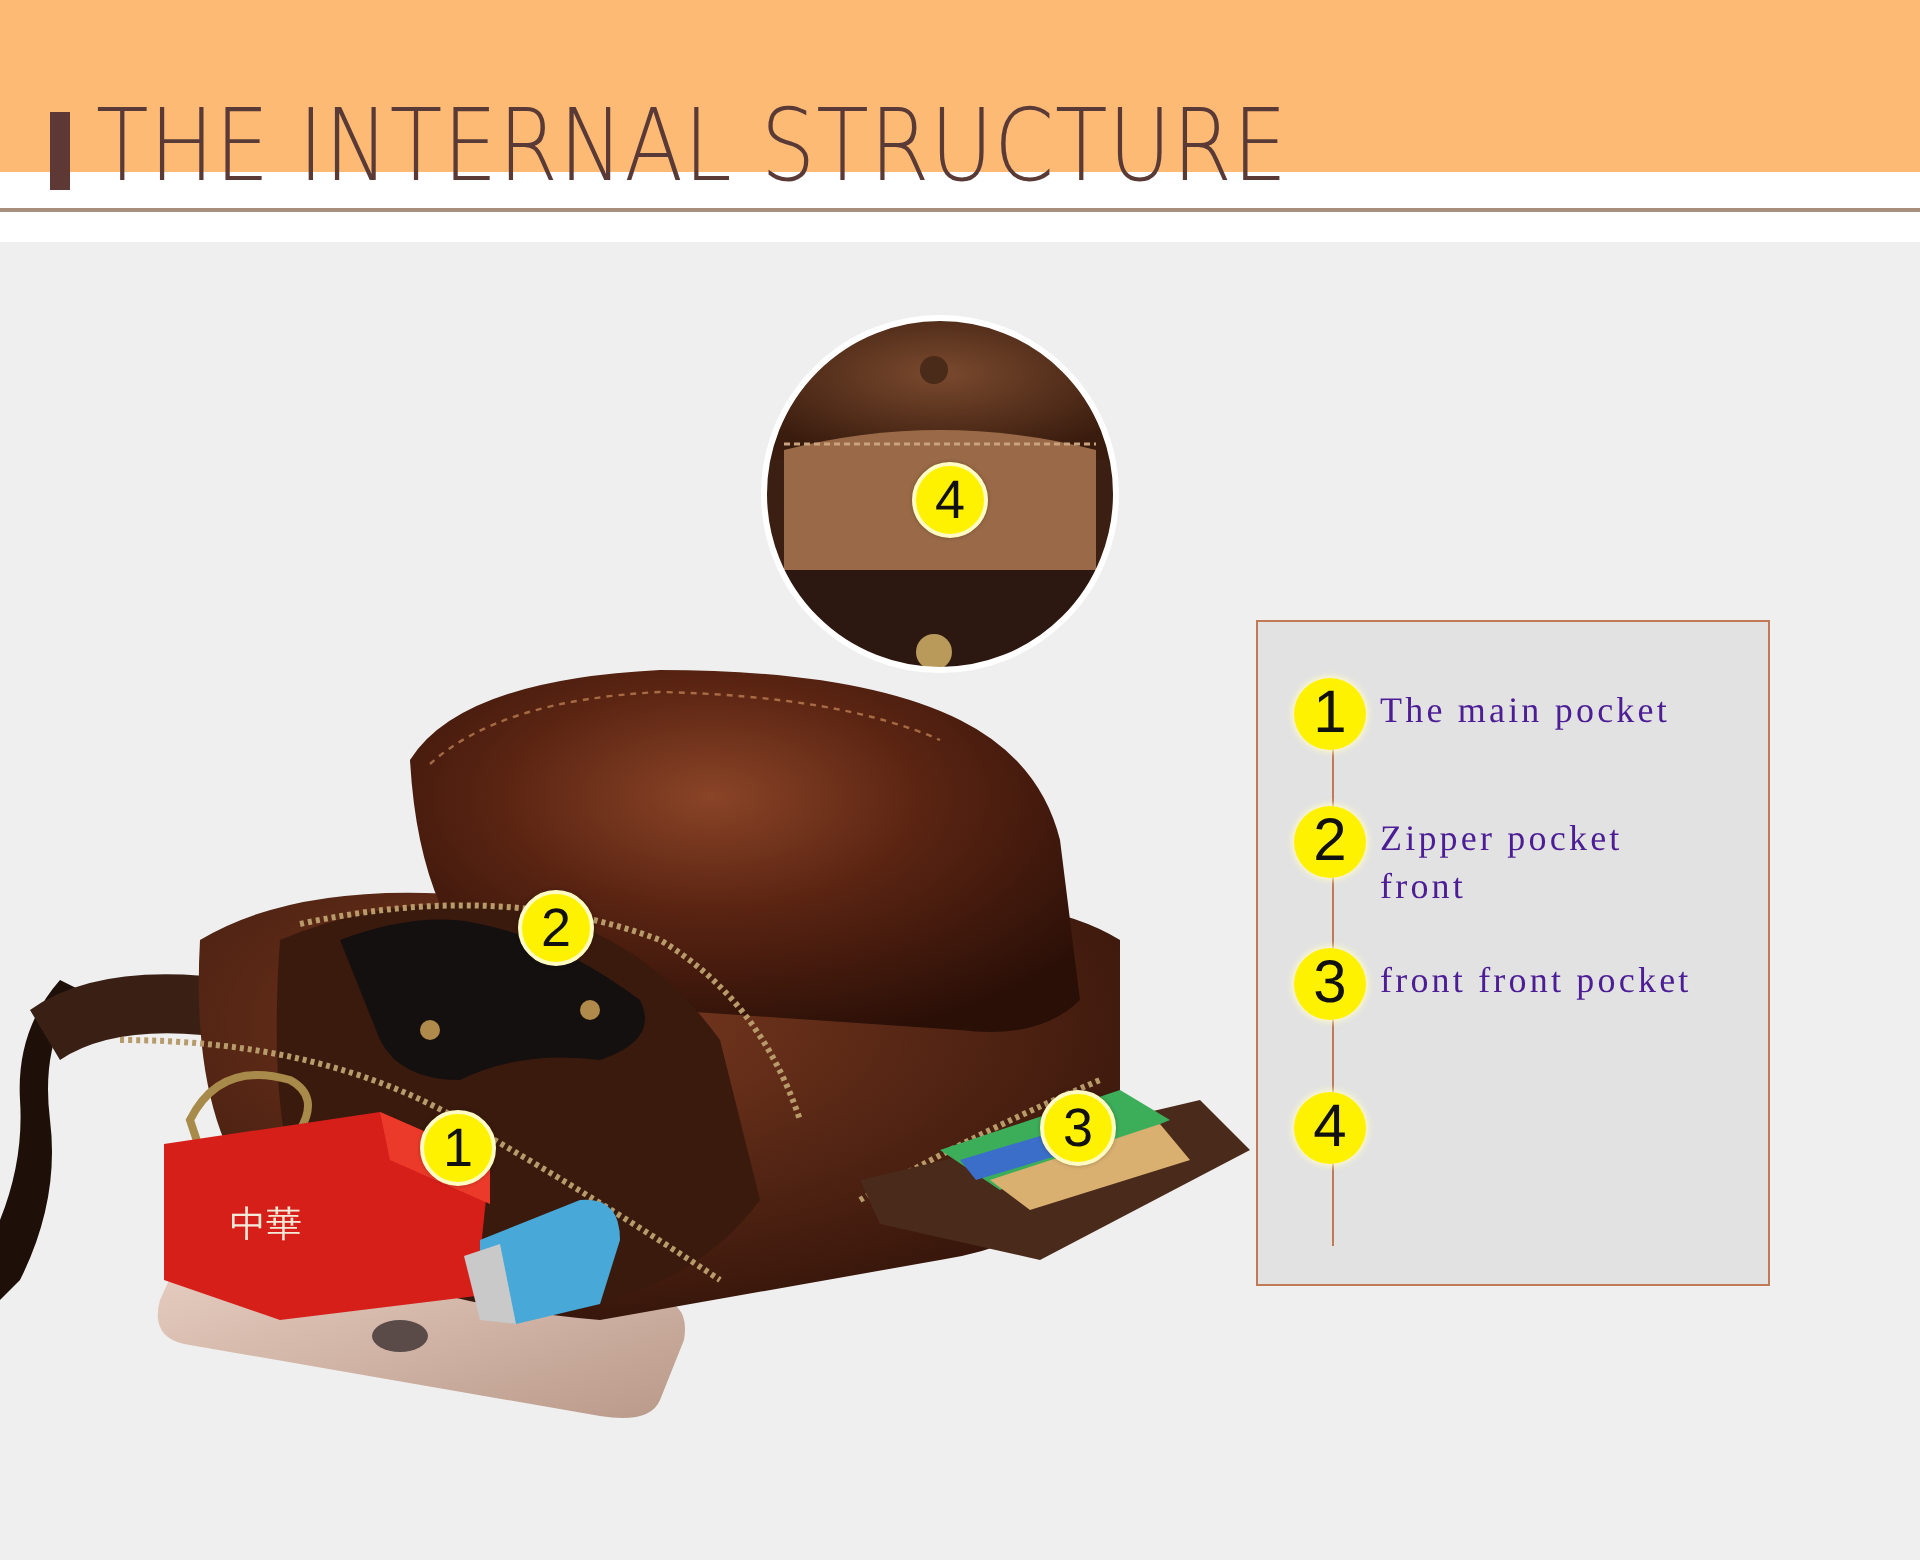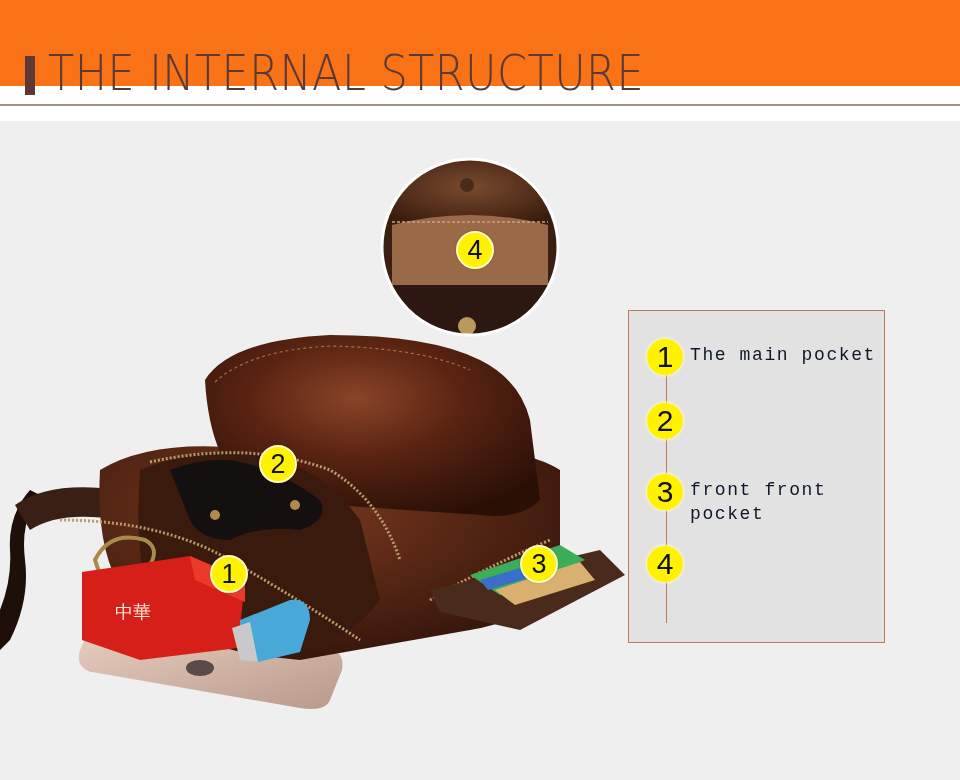--- a/index.html
+++ b/index.html
@@ -3,21 +3,21 @@
   <meta charset="utf-8">
   <style>
     html, body { margin: 0; padding: 0; }
     body {
       width: 960px; height: 780px; overflow: hidden; position: relative;
       background: #ffffff;
       font-family: "Liberation Sans", "DejaVu Sans", sans-serif;
     }
     .header {
       position: absolute; left: 0; top: 0; width: 960px; height: 86px;
-      background: #f97316;
+      background: #fdba74;
     }
     .title-bar-mark {
       position: absolute; left: 25px; top: 56px; width: 10px; height: 39px;
       background: #5e3835;
     }
     .title {
       position: absolute; left: 48px; top: 44px;
       font-family: "DejaVu Sans", sans-serif; font-weight: 200;
       font-size: 50px; line-height: 58px; letter-spacing: 0.5px;
       color: #5a3a36; transform: scaleX(0.86); transform-origin: left center;
@@ -55,22 +55,22 @@
       position: absolute; left: 18px; display: flex; align-items: flex-start;
     }
     .legend-num {
       width: 36px; height: 36px; border-radius: 50%;
       background: #fff200; box-shadow: 0 0 3px 1px #fffbc9;
       color: #111; font-size: 30px; line-height: 36px; text-align: center;
       font-family: "Liberation Sans", sans-serif; flex: 0 0 36px; position: relative; z-index: 2;
     }
     .legend-text {
       margin-left: 7px; padding-top: 4px;
-      font-family: Liberation Mono, monospace; font-size: 18px; line-height: 24px;
-      letter-spacing: 1.6px; color: #0f172a; width: 190px;
+      font-family: Liberation Serif, serif; font-size: 18px; line-height: 24px;
+      letter-spacing: 1.6px; color: #4c1d95; width: 190px;
     }
   </style>
 </head>
 <body>
 
 <div class="header">
   <div class="title-bar-mark"></div>
   <div class="title">THE INTERNAL STRUCTURE</div>
   <div class="rule"></div>
 </div>
@@ -156,20 +156,21 @@
 <div class="legend">
   <div class="legend-line"></div>
 
   <div class="legend-item" style="top:28px;">
     <div class="legend-num">1</div>
     <div class="legend-text">The main pocket</div>
   </div>
 
   <div class="legend-item" style="top:92px;">
     <div class="legend-num">2</div>
+    <div class="legend-text" style="width:160px;">Zipper pocket front</div>
   </div>
 
   <div class="legend-item" style="top:163px;">
     <div class="legend-num">3</div>
     <div class="legend-text">front front pocket</div>
   </div>
 
   <div class="legend-item" style="top:235px;">
     <div class="legend-num">4</div>
   </div>

